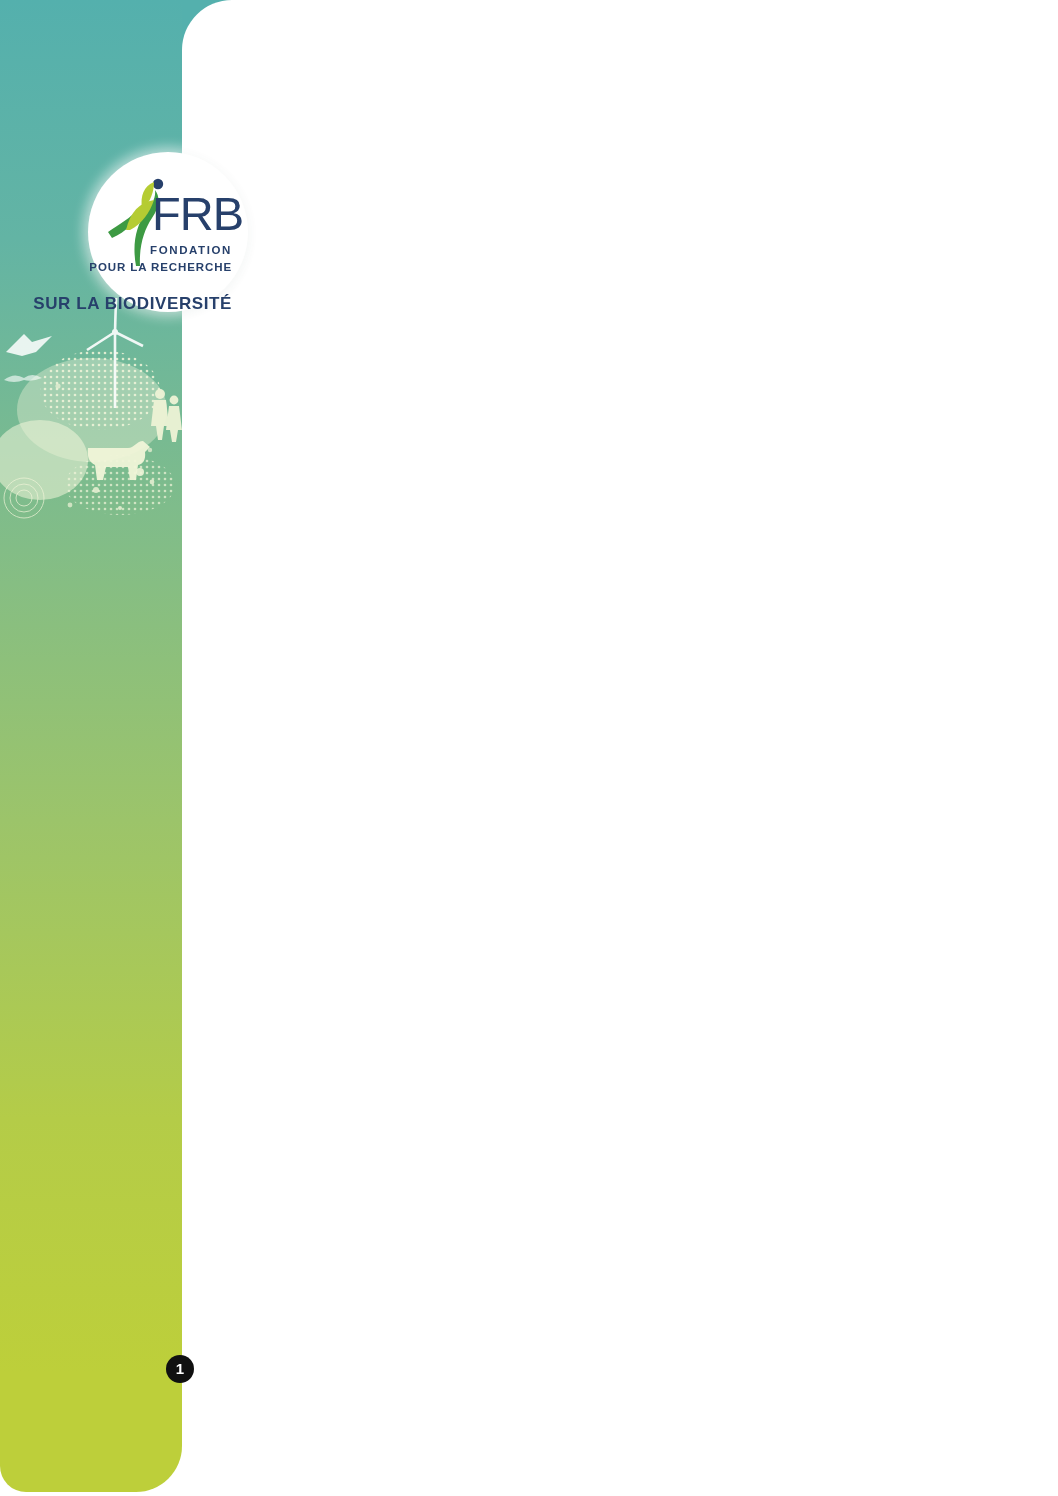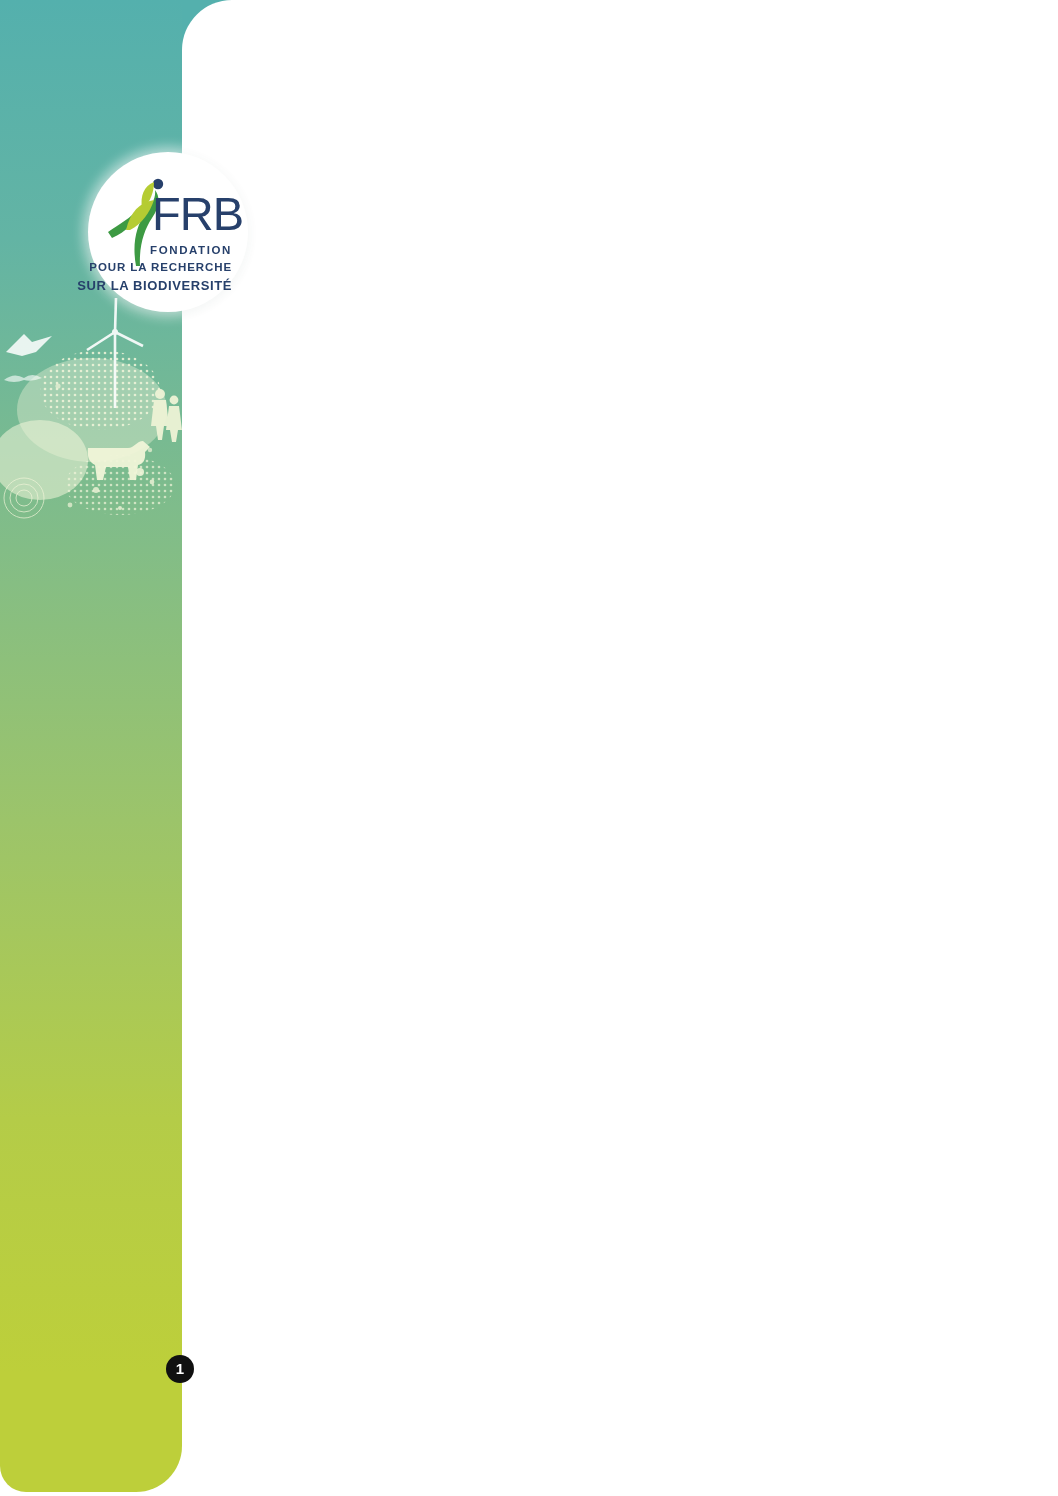--- a/index.html
+++ b/index.html
@@ -27,21 +27,21 @@
   .logo-circle {
     position:absolute; left:88px; top:152px; width:160px; height:160px; border-radius:50%;
     background:#ffffff; z-index:4; box-shadow:0 0 12px 5px rgba(255,255,255,.55), 0 2px 10px rgba(40,80,70,.10);
   }
   .logo-acronym {
     position:absolute; left:64px; top:34px; font-size:47px; font-weight:400; color:#27406b; letter-spacing:-1px;
   }
   .logo-line { position:absolute; right:16px; color:#27406b; font-weight:700; white-space:nowrap; }
   .logo-l1 { top:92px;  font-size:11.5px; letter-spacing:1.6px; }
   .logo-l2 { top:109px; font-size:11.5px; letter-spacing:0.9px;text-align:center; }
-  .logo-l3 { top:126px; font-size:13px; letter-spacing:0.6px; }
+  .logo-l3 { top:142px; font-size:17px; letter-spacing:0.6px; }
   
   .kicker {
     position:absolute; left:332px; top:139px; font-size:38px; font-weight:400; color:#8a8a8c;
   }
   .subtitle { position:absolute; left:332px; top:191px; font-style:italic; color:#96969a; font-size:27px; line-height:40px; }
   .cond  { display:inline-block; transform:scaleX(.9);  transform-origin:0 50%; white-space:nowrap; }
   .cond85{ display:inline-block; transform:scaleX(.85); transform-origin:0 50%; white-space:nowrap; }
   .date-bar {
     position:absolute; left:332px; top:310px; width:578px; height:24px; border-radius:12px;
     background:linear-gradient(90deg,#6db5aa 0%, #8fc17c 38%, #b3cb4e 72%, #c0d134 100%);

